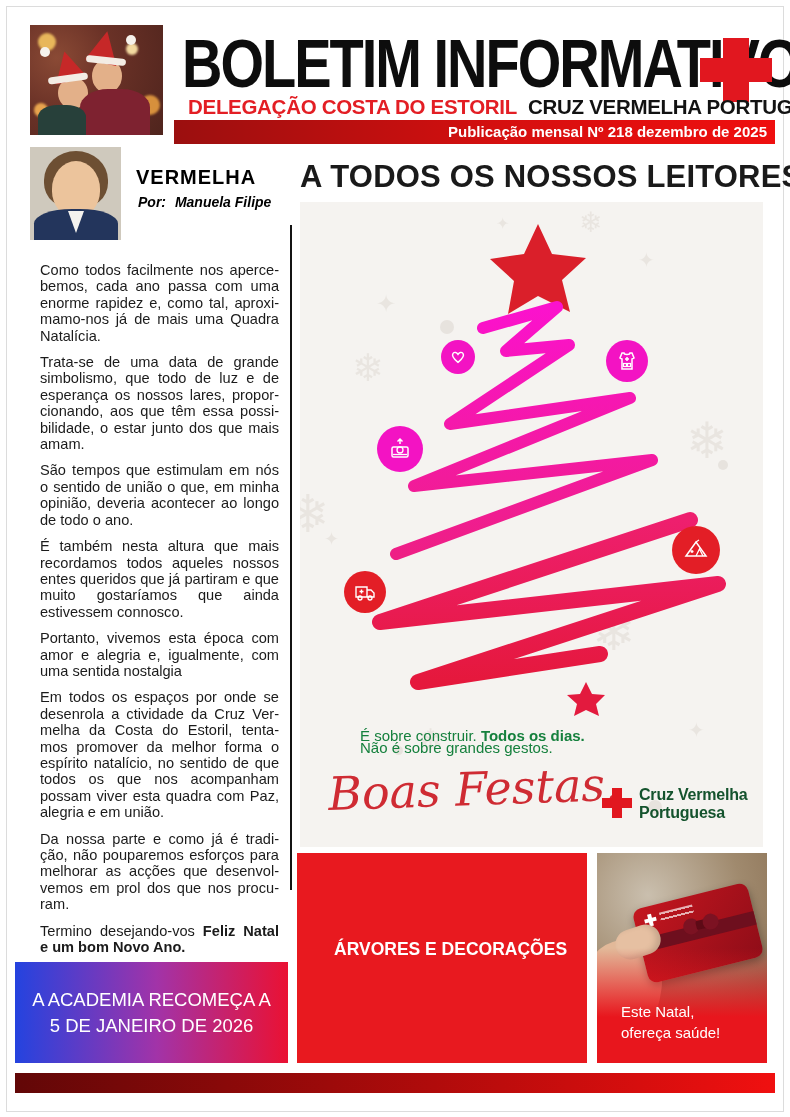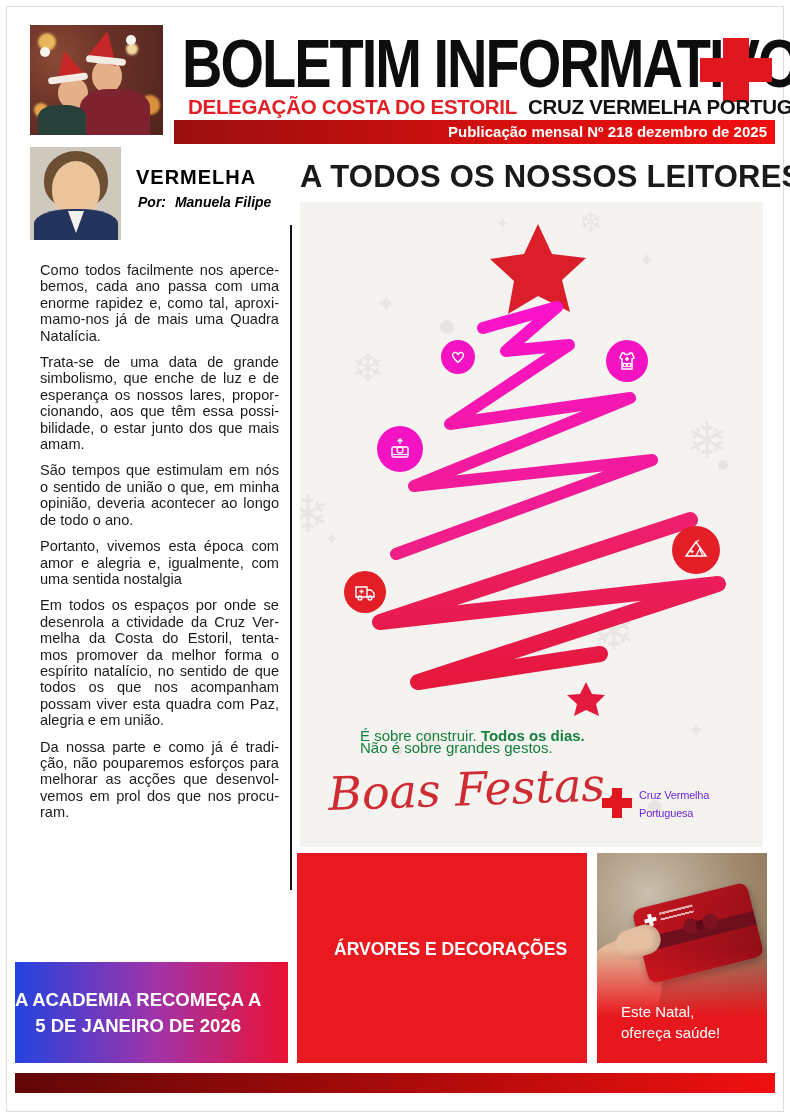--- a/index.html
+++ b/index.html
@@ -46,26 +46,26 @@
   .dot{position:absolute;border-radius:50%;background:#e7e3de;}
   .tree-svg{position:absolute;left:0;top:0;}
   .icon-circle{position:absolute;border-radius:50%;display:flex;align-items:center;justify-content:center;}
   .tagline{position:absolute;left:32px;color:#15803d;font-size:15px;line-height:20px;margin-left:28px;}
   .greeting{position:absolute;left:28px;top:560px;font-family:"DejaVu Serif",serif;font-style:italic;
      font-size:46px;color:#cf2b33;transform:rotate(-2deg);}
   .cvp-logo{position:absolute;left:302px;top:584px;}
   .cvp-cross{position:absolute;left:0;top:2px;width:30px;height:30px;}
   .cvp-cross .v{position:absolute;left:10px;top:0;width:10px;height:30px;background:#e1171f;}
   .cvp-cross .h{position:absolute;left:0;top:10px;width:30px;height:10px;background:#e1171f;}
-  .cvp-text{position:absolute;left:37px;top:0;font-size:11px;font-weight:400;color:#6d28d9;line-height:18px;letter-spacing:-0.2px;white-space:nowrap;}
+  .cvp-text{position:absolute;left:37px;top:0;font-size:16px;font-weight:700;color:#14532d;line-height:18px;letter-spacing:-0.2px;white-space:nowrap;}
   
   .academia{left:15px;top:962px;width:273px;height:101px;
      background:linear-gradient(90deg,#2443df,#a233a8 52%,#ea1133);
-     display:flex;align-items:center;text-align:center;
-     color:#fff;font-weight:700;font-size:18.5px;line-height:26px;}
+     display:flex;align-items:center;justify-content:center;text-align:center;
+     color:#fff;font-weight:400;font-size:18.5px;line-height:26px;}
   .arvores{left:297px;top:853px;width:290px;height:210px;background:#e8191f;
      color:#fff;font-weight:800;font-size:17.5px;line-height:24px;}
   .arvores-text{position:absolute;left:37px;top:84px;}
   .photo-box{left:597px;top:853px;width:170px;height:210px;overflow:hidden;
      background:radial-gradient(circle at 30% 20%,#cabfae 0,#a08a6e 45%,#7c5f43 100%);}
   .photo-red{position:absolute;left:0;bottom:0;width:100%;height:55%;
      background:linear-gradient(180deg,rgba(232,22,29,0) 0%,#e8161d 60%);}
   .gift-card{position:absolute;left:42px;top:42px;width:118px;height:76px;border-radius:9px;
      background:linear-gradient(135deg,#c4161f,#8f0d18);transform:rotate(-14deg);box-shadow:0 4px 8px rgba(0,0,0,.35);}
   .ribbon{position:absolute;left:0;top:30px;width:118px;height:14px;background:#6e0f1e;}
@@ -128,25 +128,27 @@
 </div>
 
 <div class="abs ed-head">VERMELHA</div>
 <div class="abs ed-byline">
   <span>Por:</span>
   <span style="margin-left:5px;">Manuela Filipe</span>
 </div>
 
 <div class="abs ed-body">
   <p>Como todos facilmente nos aperce-bemos, cada ano passa com uma enorme rapidez e, como tal, aproxi-mamo-nos já de mais uma Quadra Natalícia.</p>
-  <p>Trata-se de uma data de grande simbolismo, que enche de luz e de esperança os nossos lares, propor-cionando, aos que têm essa possi-bilidade, o estar junto dos que mais amam.</p>
+  <p>Trata-se de uma data de grande simbolismo, que todo de luz e de esperança os nossos lares, propor-cionando, aos que têm essa possi-bilidade, o estar junto dos que mais amam.</p>
   <p>São tempos que estimulam em nós o sentido de união o que, em minha opinião, deveria acontecer ao longo de todo o ano.</p>
+  <p>É também nesta altura que mais recordamos todos aqueles nossos entes queridos que já partiram e que muito gostaríamos que ainda estivessem connosco.</p>
   <p>Portanto, vivemos esta época com amor e alegria e, igualmente, com uma sentida nostalgia</p>
   <p>Em todos os espaços por onde se desenrola a ctividade da Cruz Ver-melha da Costa do Estoril, tenta-mos promover da melhor forma o espírito natalício, no sentido de que todos os que nos acompanham possam viver esta quadra com Paz, alegria e em união.</p>
   <p>Da nossa parte e como já é tradi-ção, não pouparemos esforços para melhorar as acções que desenvol-vemos em prol dos que nos procu-ram.</p>
+  <p class="closing"><span>Termino desejando-vos </span><b>Feliz Natal e um bom Novo Ano.</b></p>
 </div>
 
 <div class="abs headline">A TODOS OS NOSSOS LEITORES</div>
 <div class="abs divider"></div>
 
 <div class="abs card">
 
   <div class="deco" style="left:-14px;top:282px;font-size:52px;">❄</div>
   <div class="deco" style="left:52px;top:144px;font-size:38px;">❄</div>
   <div class="deco" style="left:386px;top:210px;font-size:50px;">❄</div>

